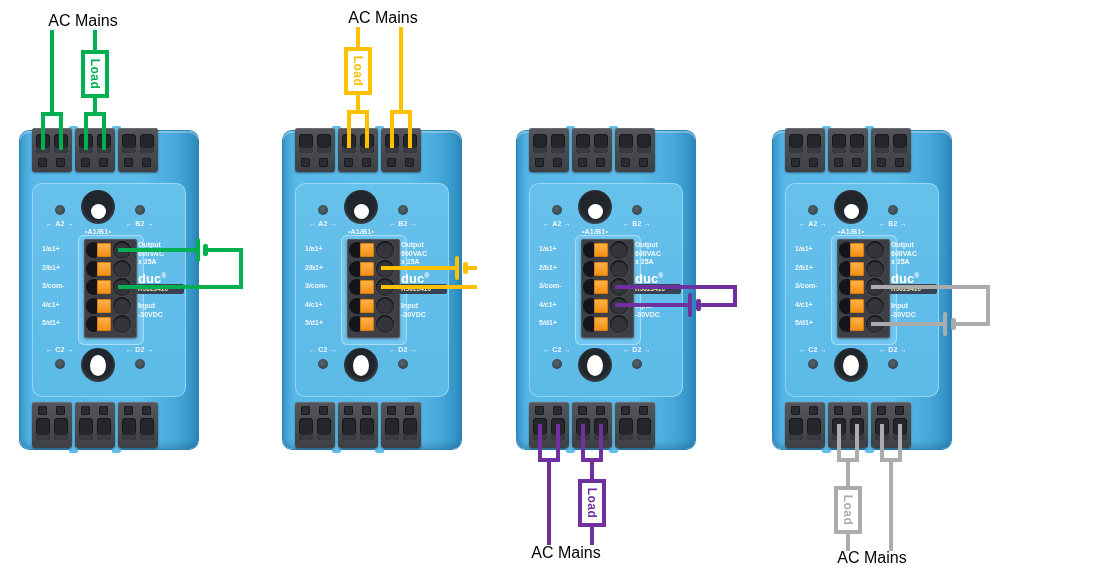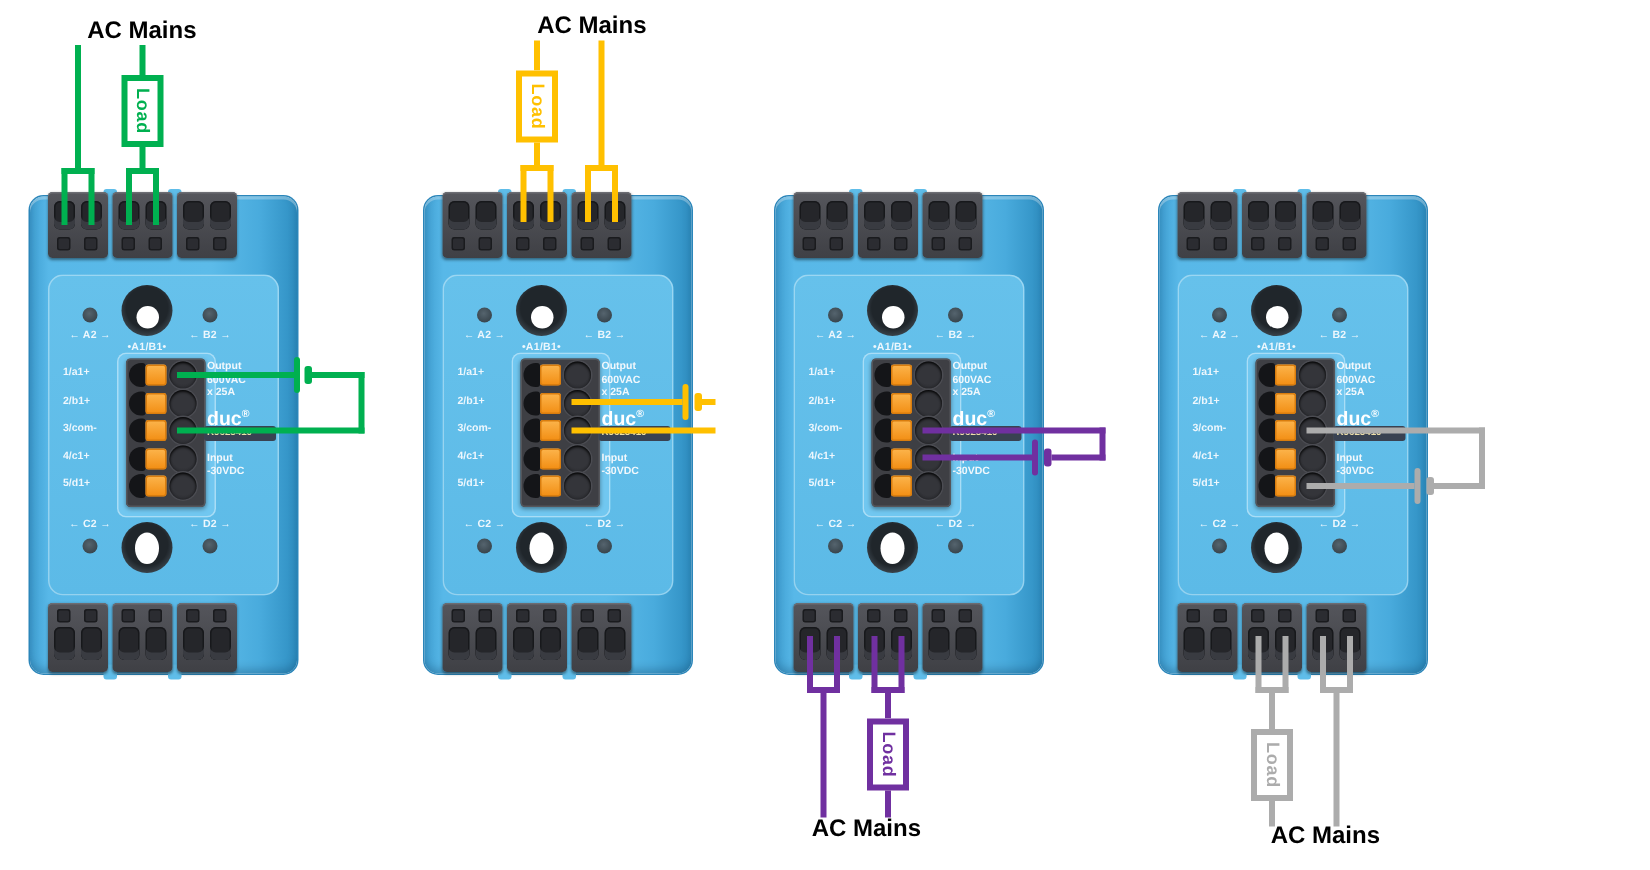--- a/index.html
+++ b/index.html
@@ -57,21 +57,21 @@
          box-sizing:border-box;white-space:nowrap;}
 
   
   .wiring{position:absolute;left:0;top:0;width:1100px;height:580px;pointer-events:none;}
   .wire{position:absolute;background:var(--wire);}
   .batL{position:absolute;width:4px;height:24px;border-radius:2px;background:var(--wire);}
   .batS{position:absolute;width:5px;height:12px;border-radius:2px;background:var(--wire);}
   .loadbox{position:absolute;width:28px;height:48px;box-sizing:border-box;border:4px solid var(--wire);
            background:#fff;display:flex;align-items:center;justify-content:center;}
   .loadbox span{transform:rotate(90deg);font-weight:bold;font-size:12px;color:var(--wire);letter-spacing:.5px;}
-  .acmains{position:absolute;width:96px;text-align:right;font-size:16px;font-weight:bold;color:#000;white-space:nowrap;}
+  .acmains{position:absolute;width:96px;text-align:center;font-size:16px;font-weight:normal;color:#000;white-space:nowrap;}
 </style>
 </head>
 <body>
 
 <div class="canvas">
 
   <div class="module module-mount" style="left: 20px; --wire: #00B050;">
   <div class="mbody"></div>
   <div class="tabgap" style="left:49px;top:1px;"></div>
   <div class="tabgap" style="left:92px;top:1px;"></div>

